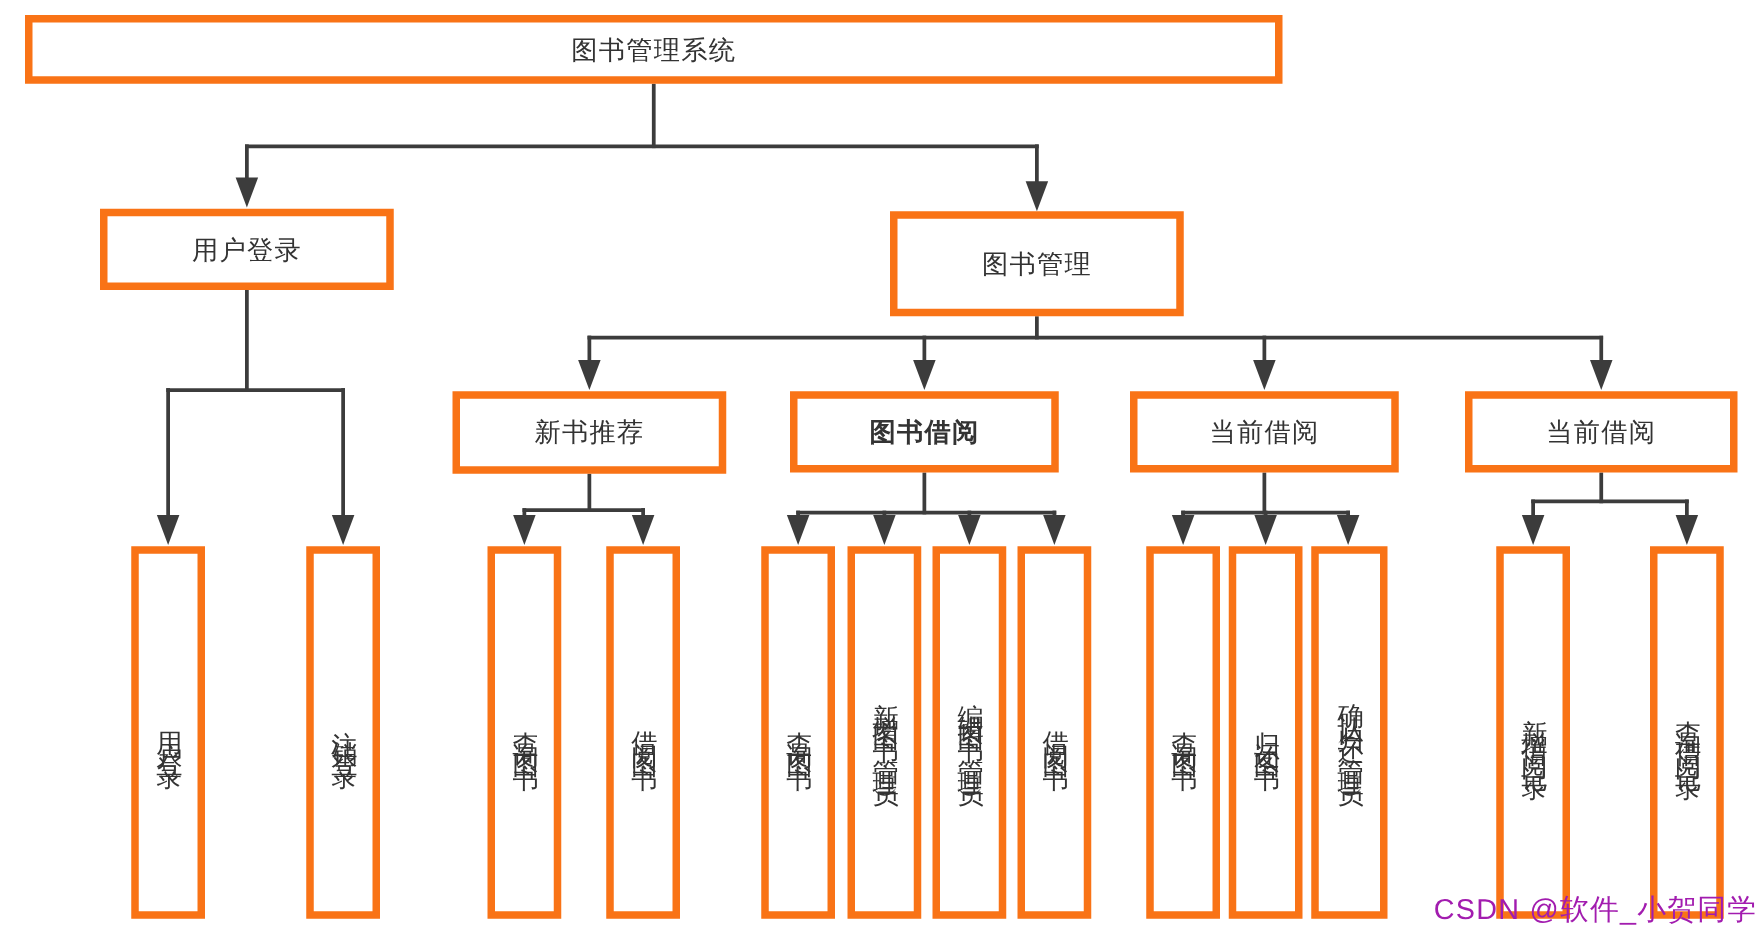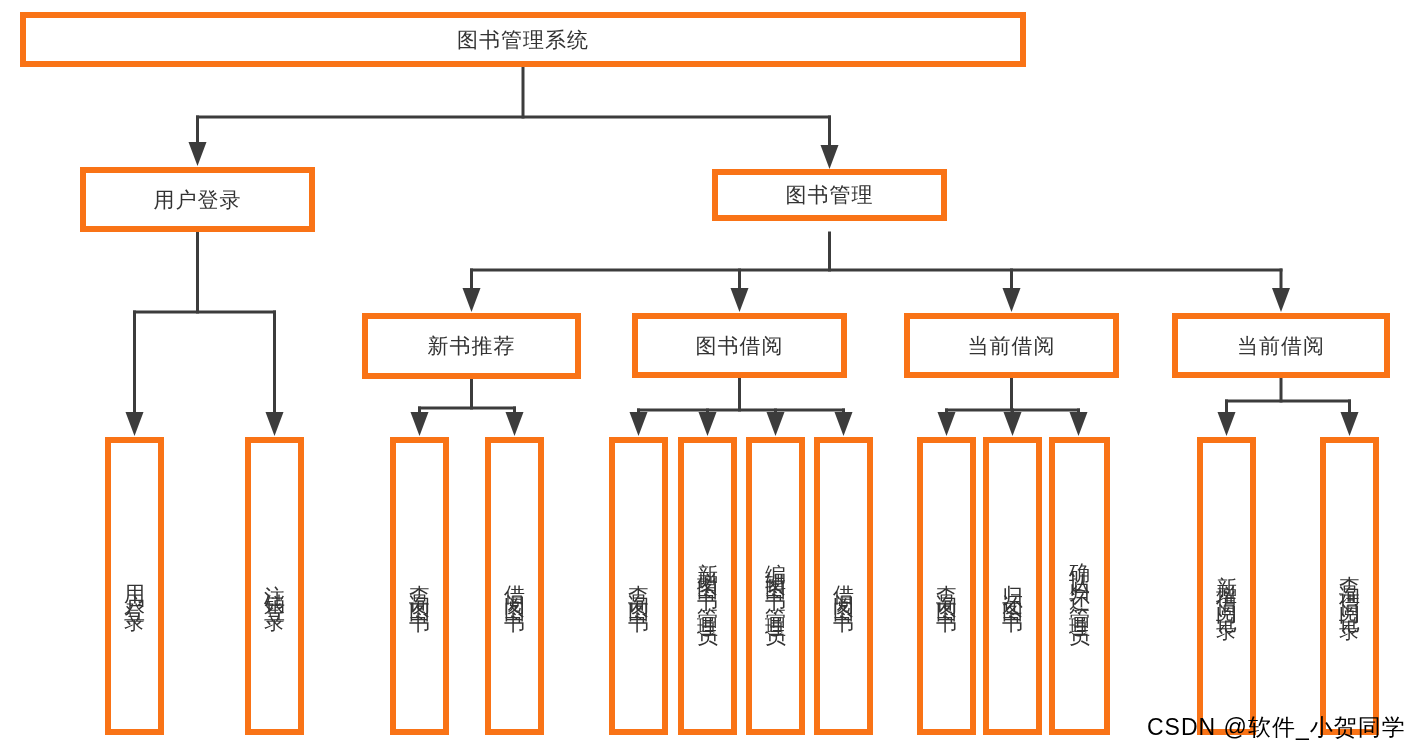--- a/index.html
+++ b/index.html
@@ -14,21 +14,21 @@
   }
   .leaf span{
     writing-mode:vertical-rl;text-orientation:mixed;
     font-size:21px;letter-spacing:9px;color:#333333;
   }
   svg.connectors{position:absolute;left:0;top:0;z-index:1;}
   svg.connectors path{stroke:#3c3c3c;stroke-width:3;fill:none;stroke-linecap:square;}
   svg.connectors polygon{fill:#3c3c3c;stroke:none;}
   .watermark{
     position:absolute;left:1147px;top:712px;z-index:6;
-    font-size:23px;color:#000000;letter-spacing:1px;white-space:nowrap;
+    font-size:23px;color:#a21caf;letter-spacing:1px;white-space:nowrap;
   }
 </style>
 </head>
 <body>
 
 <svg class="connectors" width="1405" height="747" viewBox="0 0 1405 747">
 
   <path d="M523 67 V117"></path>
   <path d="M197.5 117 H829.5"></path>
   <path d="M197.5 117 V143"></path>
@@ -89,28 +89,28 @@
     <polygon points="1340.5,412 1358.5,412 1349.5,436"></polygon>
 </svg>
 
 <div class="node" style="left:20px;top:12px;width:1006px;height:55px;">
   <span>图书管理系统</span>
 </div>
 
 <div class="node" style="left:80px;top:167px;width:235px;height:65px;">
   <span>用户登录</span>
 </div>
-<div class="node" style="left:712px;top:169px;width:235px;height:52px;font-family:Liberation Mono, monospace;">
+<div class="node" style="left:712px;top:169px;width:235px;height:84px;font-family:Liberation Mono, monospace;">
   <span>图书管理</span>
 </div>
 
 <div class="node" style="left:362px;top:313px;width:219px;height:66px;">
   <span>新书推荐</span>
 </div>
-<div class="node" style="left:632px;top:313px;width:215px;height:65px;">
+<div class="node" style="left:632px;top:313px;width:215px;height:65px;font-weight:bold;">
   <span>图书借阅</span>
 </div>
 <div class="node" style="left:904px;top:313px;width:215px;height:65px;font-family:Liberation Serif, serif;">
   <span>当前借阅</span>
 </div>
 <div class="node" style="left:1172px;top:313px;width:218px;height:65px;">
   <span>当前借阅</span>
 </div>
 
 <div class="node leaf" style="left:105px;top:437px;width:59px;height:298px;">

